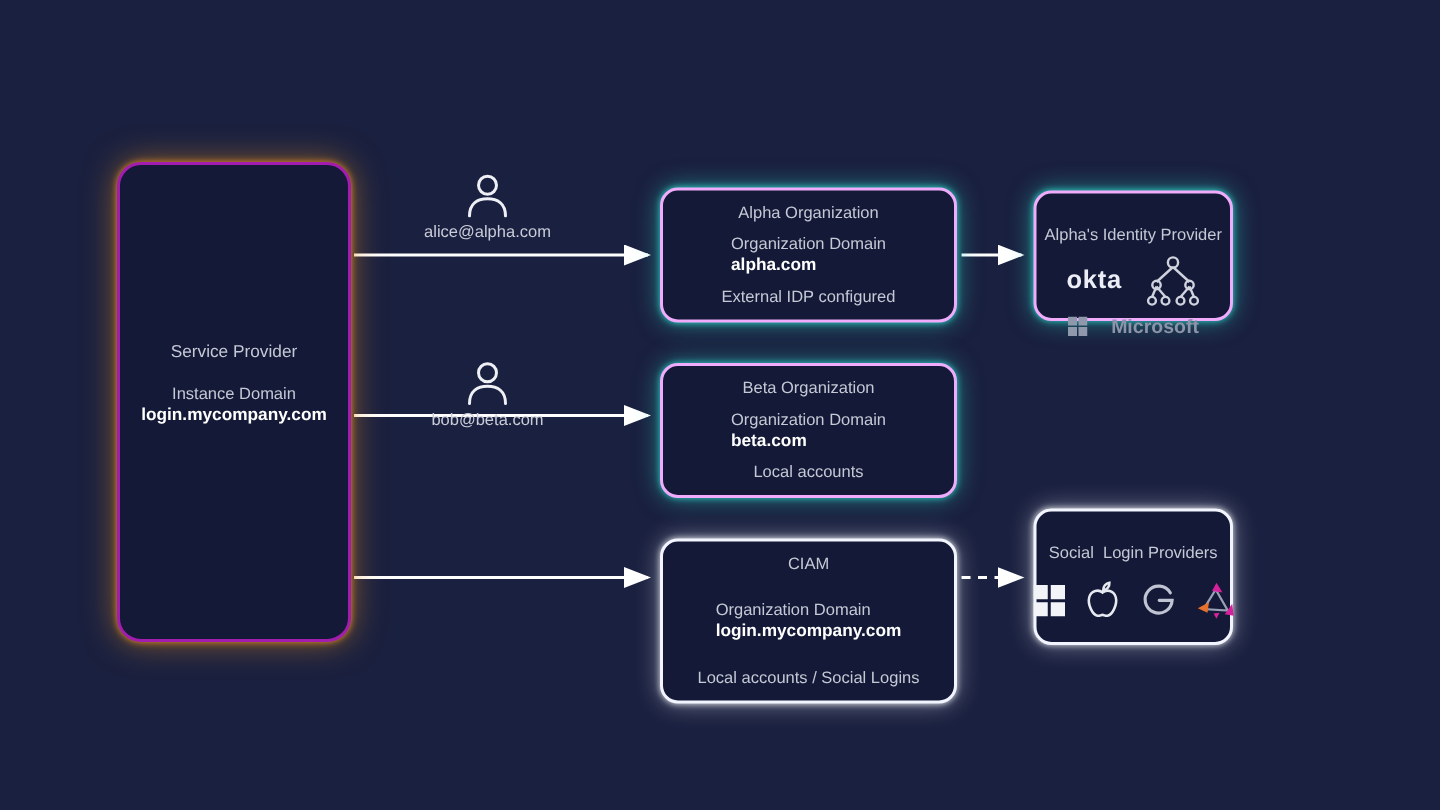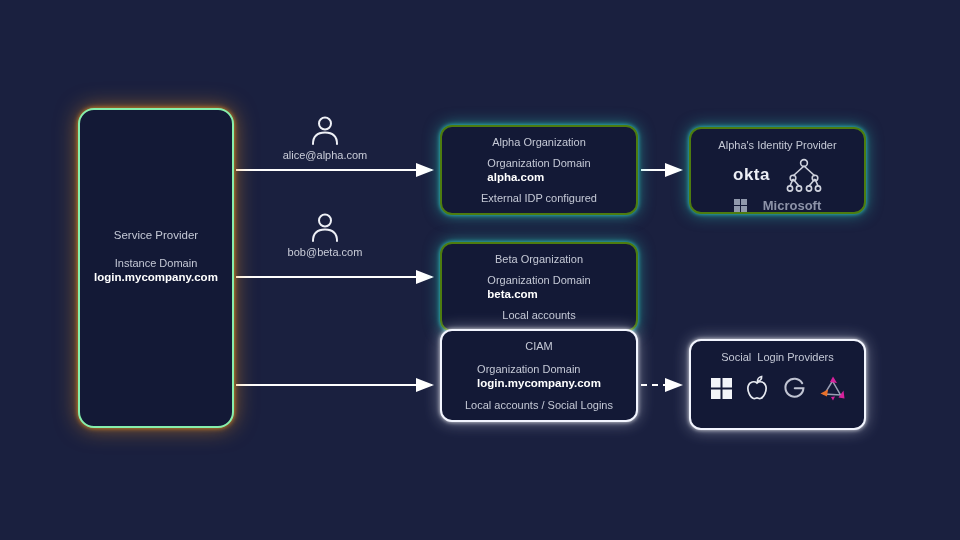--- a/index.html
+++ b/index.html
@@ -7,41 +7,41 @@
     position:relative;width:960px;height:540px;overflow:hidden;
     background:#1a203f;
     font-family:"Liberation Sans","DejaVu Sans",sans-serif;
     color:#c5c9d6;
   }
   .box{
     position:absolute;background:#131936;border-radius:12px;
     box-sizing:border-box;display:flex;flex-direction:column;align-items:center;
   }
   .box .title{font-size:11px;color:#c5c9d6;white-space:pre;}
-  .border-teal{border:2px solid #4d7c0f;
+  .border-teal{border:2px solid #f0abfc;
     box-shadow:0 0 4px rgba(47,213,200,.9),0 0 16px rgba(47,213,200,.55);}
   .border-white{border:2px solid #f2f5ff;
     box-shadow:0 0 4px rgba(255,255,255,.8),0 0 16px rgba(235,240,255,.45);}
-  .border-orange{border:2px solid #86efac;border-radius:16px;
+  .border-orange{border:2px solid #a21caf;border-radius:16px;
     box-shadow:0 0 5px rgba(240,148,30,.9),0 0 22px rgba(240,148,30,.55);}
 
   .sp-box{left:78px;top:108px;width:156px;height:320px;justify-content:center;}
   .sp-inner{display:flex;flex-direction:column;align-items:center;transform:translateY(-12px);}
   .sp-title{font-size:11.5px;margin-bottom:16px;}
   .label-line{font-size:11px;margin-bottom:2px;}
   .domain-line{font-size:11.5px;font-weight:bold;color:#ffffff;}
 
   .user{position:absolute;width:140px;left:255px;display:flex;flex-direction:column;align-items:center;}
   .user-email{font-size:11px;color:#c9ccd8;margin-top:4px;}
 
   .org-box{left:440px;width:198px;height:90px;justify-content:space-between;padding:9px 6px;}
   .org-mid{display:flex;flex-direction:column;align-items:flex-start;}
   .org-footer{font-size:11px;color:#c5c9d6;}
 
-  .right-box{left:689px;width:177px;justify-content:flex-start;padding:10px 6px;}
+  .right-box{left:689px;width:133px;justify-content:flex-start;padding:22px 6px;}
   .idp-row{display:flex;align-items:center;gap:16px;margin-top:7px;}
   .okta-word{font-size:17px;font-weight:800;color:#eceef5;letter-spacing:.5px;}
   .ms-row{display:flex;align-items:center;gap:16px;margin-top:6px;}
   .ms-word{font-size:13px;font-weight:600;color:#8d93a8;}
   .social-row{display:flex;align-items:center;gap:13px;margin-top:12px;}
 
   .arrows{position:absolute;left:0;top:0;pointer-events:none;}
 </style>
 </head>
 <body>
@@ -69,21 +69,21 @@
     </div>
   </div>
 
   <div class="user" style="top:115px">
     <svg width="30" height="30" viewBox="0 0 30 30">
       <circle cx="15" cy="8.5" r="6" fill="none" stroke="#eef0f6" stroke-width="2"></circle>
       <path d="M3 29 C3 20.5 8.5 17.5 15 17.5 C21.5 17.5 27 20.5 27 29" fill="none" stroke="#eef0f6" stroke-width="2" stroke-linecap="round"></path>
     </svg>
     <div class="user-email">alice@alpha.com</div>
   </div>
-  <div class="user" style="top:212px">
+  <div class="user" style="top:240px">
     <svg width="30" height="30" viewBox="0 0 30 30">
       <circle cx="15" cy="8.5" r="6" fill="none" stroke="#eef0f6" stroke-width="2"></circle>
       <path d="M3 29 C3 20.5 8.5 17.5 15 17.5 C21.5 17.5 27 20.5 27 29" fill="none" stroke="#eef0f6" stroke-width="2" stroke-linecap="round"></path>
     </svg>
     <div class="user-email">bob@beta.com</div>
   </div>
 
   <div class="box border-teal org-box" style="top:125px">
     <div class="title">Alpha Organization</div>
     <div class="org-mid">
@@ -95,21 +95,21 @@
 
   <div class="box border-teal org-box" style="top:242px">
     <div class="title">Beta Organization</div>
     <div class="org-mid">
       <div class="label-line">Organization Domain</div>
       <div class="domain-line">beta.com</div>
     </div>
     <div class="org-footer">Local accounts</div>
   </div>
 
-  <div class="box border-white org-box" style="top:329px;height:93px">
+  <div class="box border-white org-box" style="top:359px;height:110px">
     <div class="title">CIAM</div>
     <div class="org-mid">
       <div class="label-line">Organization Domain</div>
       <div class="domain-line">login.mycompany.com</div>
     </div>
     <div class="org-footer">Local accounts / Social Logins</div>
   </div>
 
   <div class="box border-teal right-box" style="top:127px;height:87px">
     <div class="title">Alpha's Identity Provider</div>

